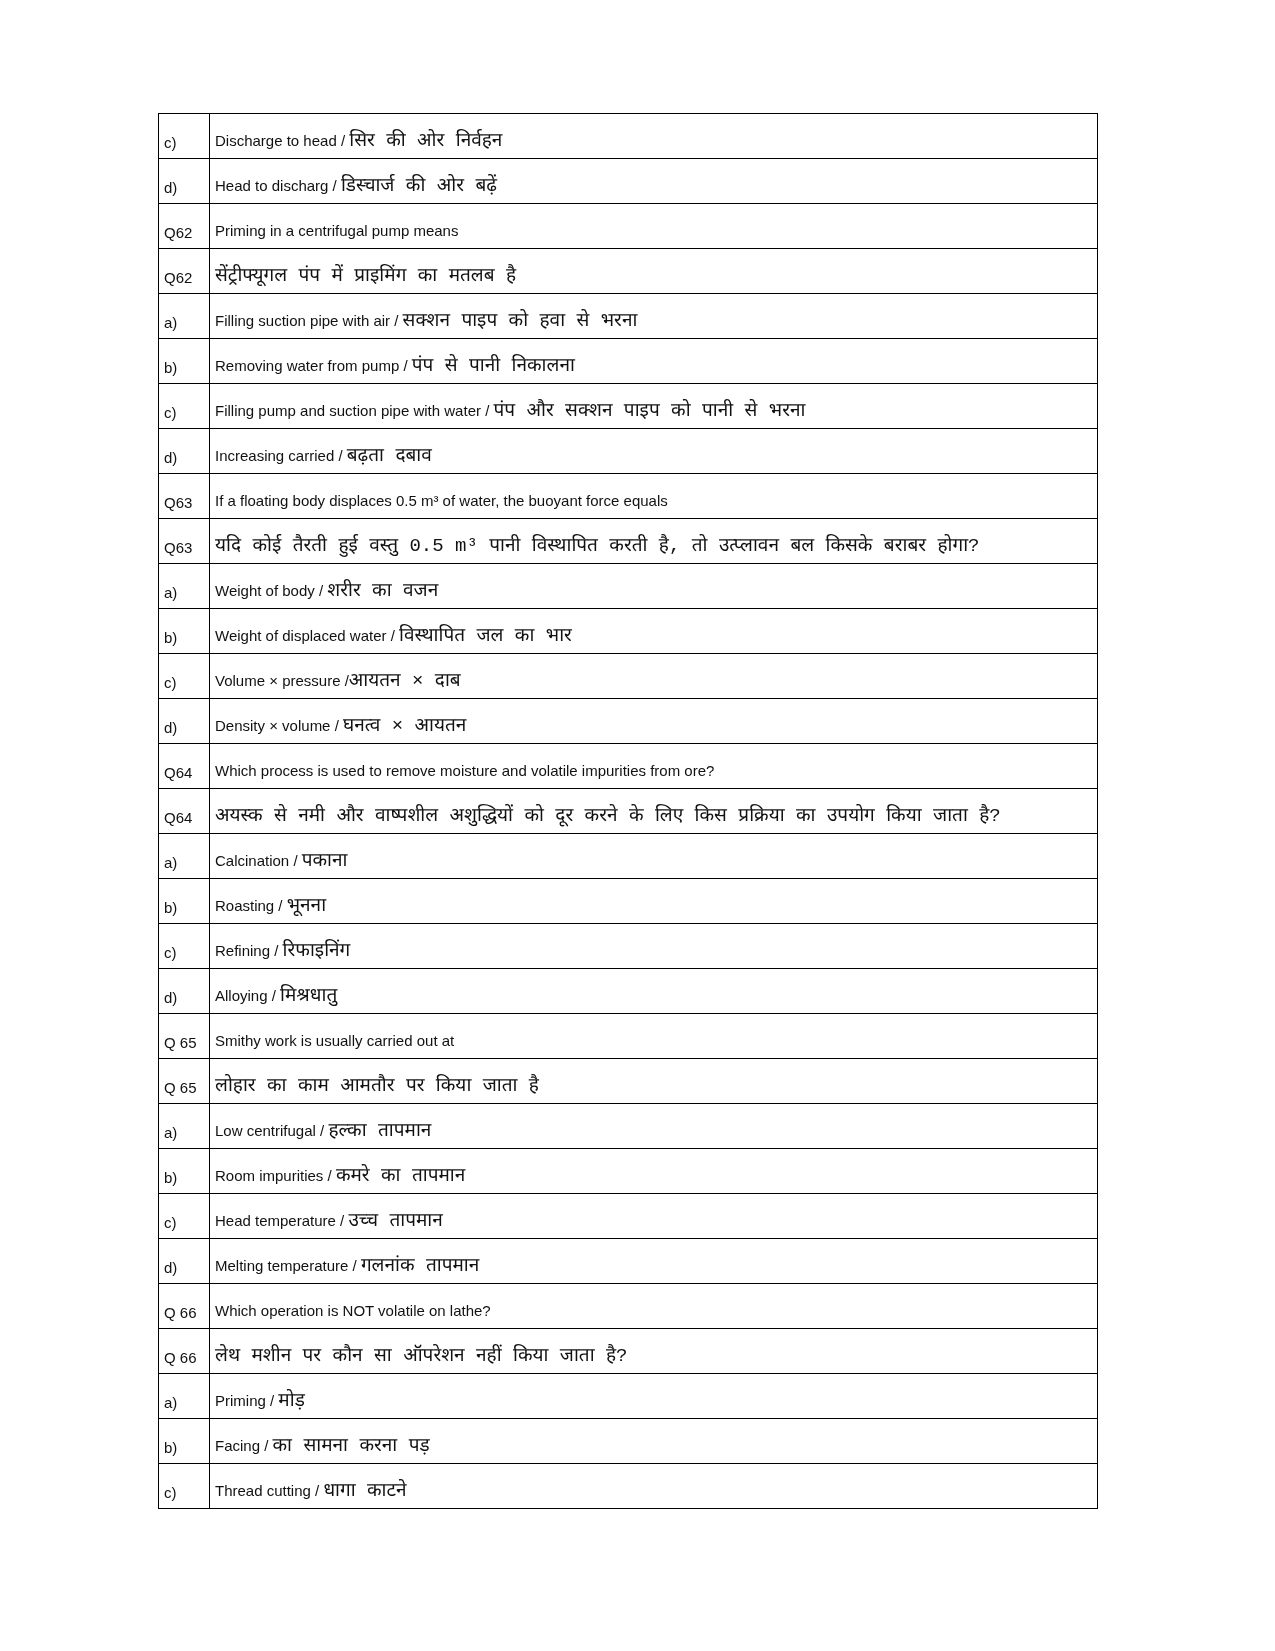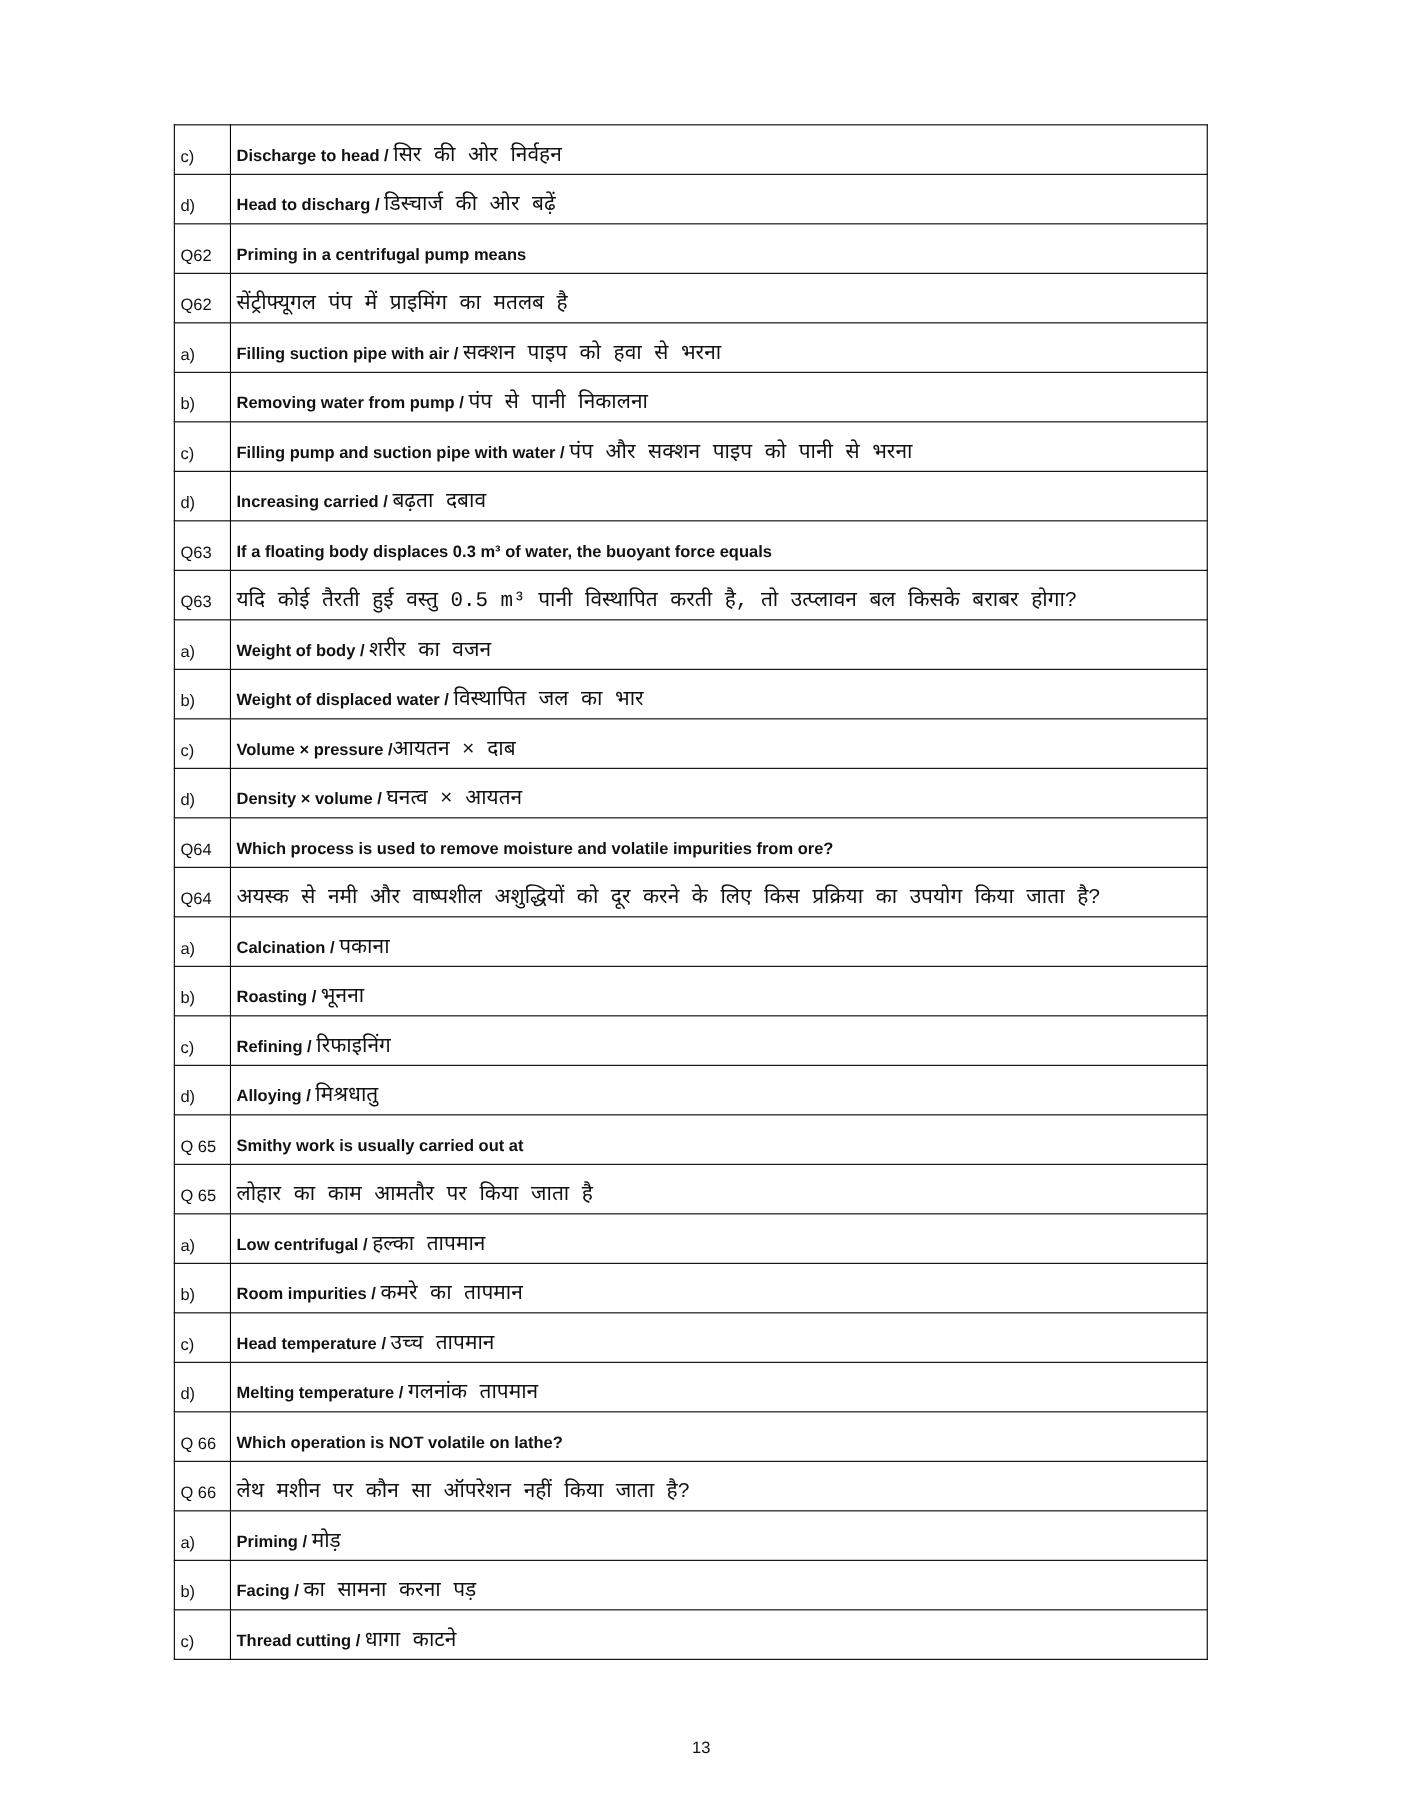--- a/index.html
+++ b/index.html
@@ -39,21 +39,20 @@
     overflow: hidden;
     line-height: 1.12;
     box-sizing: border-box;
   }
   td.label-cell {
     font-size: 15px;
     padding-left: 5px;
   }
   td.text-cell .en {
     font-size: 15px;
-    font-weight: bold;
   }
   td.text-cell .hi {
     font-size: 19px;
     font-family: Liberation Mono, monospace;
   }
   .page-number {
     position: absolute;
     top: 1581px;
     left: 0;
     width: 100%;
@@ -108,21 +107,21 @@
     <td class="text-cell"><span class="en">Filling pump and suction pipe with water  / </span><span class="hi" lang="hi">पंप और सक्शन पाइप को पानी से भरना</span></td>
   </tr>
 
   <tr>
     <td class="label-cell">d)</td>
     <td class="text-cell"><span class="en">Increasing carried  / </span><span class="hi" lang="hi">बढ़ता दबाव</span></td>
   </tr>
 
   <tr>
     <td class="label-cell">Q63</td>
-    <td class="text-cell"><span class="en">If a floating body displaces 0.3 m³ of water, the buoyant force equals</span><span class="hi" lang="hi"></span></td>
+    <td class="text-cell"><span class="en">If a floating body displaces 0.5 m³ of water, the buoyant force equals</span><span class="hi" lang="hi"></span></td>
   </tr>
 
   <tr>
     <td class="label-cell">Q63</td>
     <td class="text-cell"><span class="en"></span><span class="hi" lang="hi">यदि कोई तैरती हुई वस्तु 0.5 m³ पानी विस्थापित करती है, तो उत्प्लावन बल किसके बराबर होगा?</span></td>
   </tr>
 
   <tr>
     <td class="label-cell">a)</td>
     <td class="text-cell"><span class="en">Weight of body /  </span><span class="hi" lang="hi">शरीर का वजन</span></td>
@@ -223,15 +222,14 @@
     <td class="text-cell"><span class="en">Facing  / </span><span class="hi" lang="hi">का सामना करना पड़</span></td>
   </tr>
 
   <tr>
     <td class="label-cell">c)</td>
     <td class="text-cell"><span class="en">Thread cutting  / </span><span class="hi" lang="hi">धागा काटने</span></td>
   </tr>
 </tbody>
   </table>
 
-  <div class="page-number">13</div>
 
 </div>
 
 </body></html>

